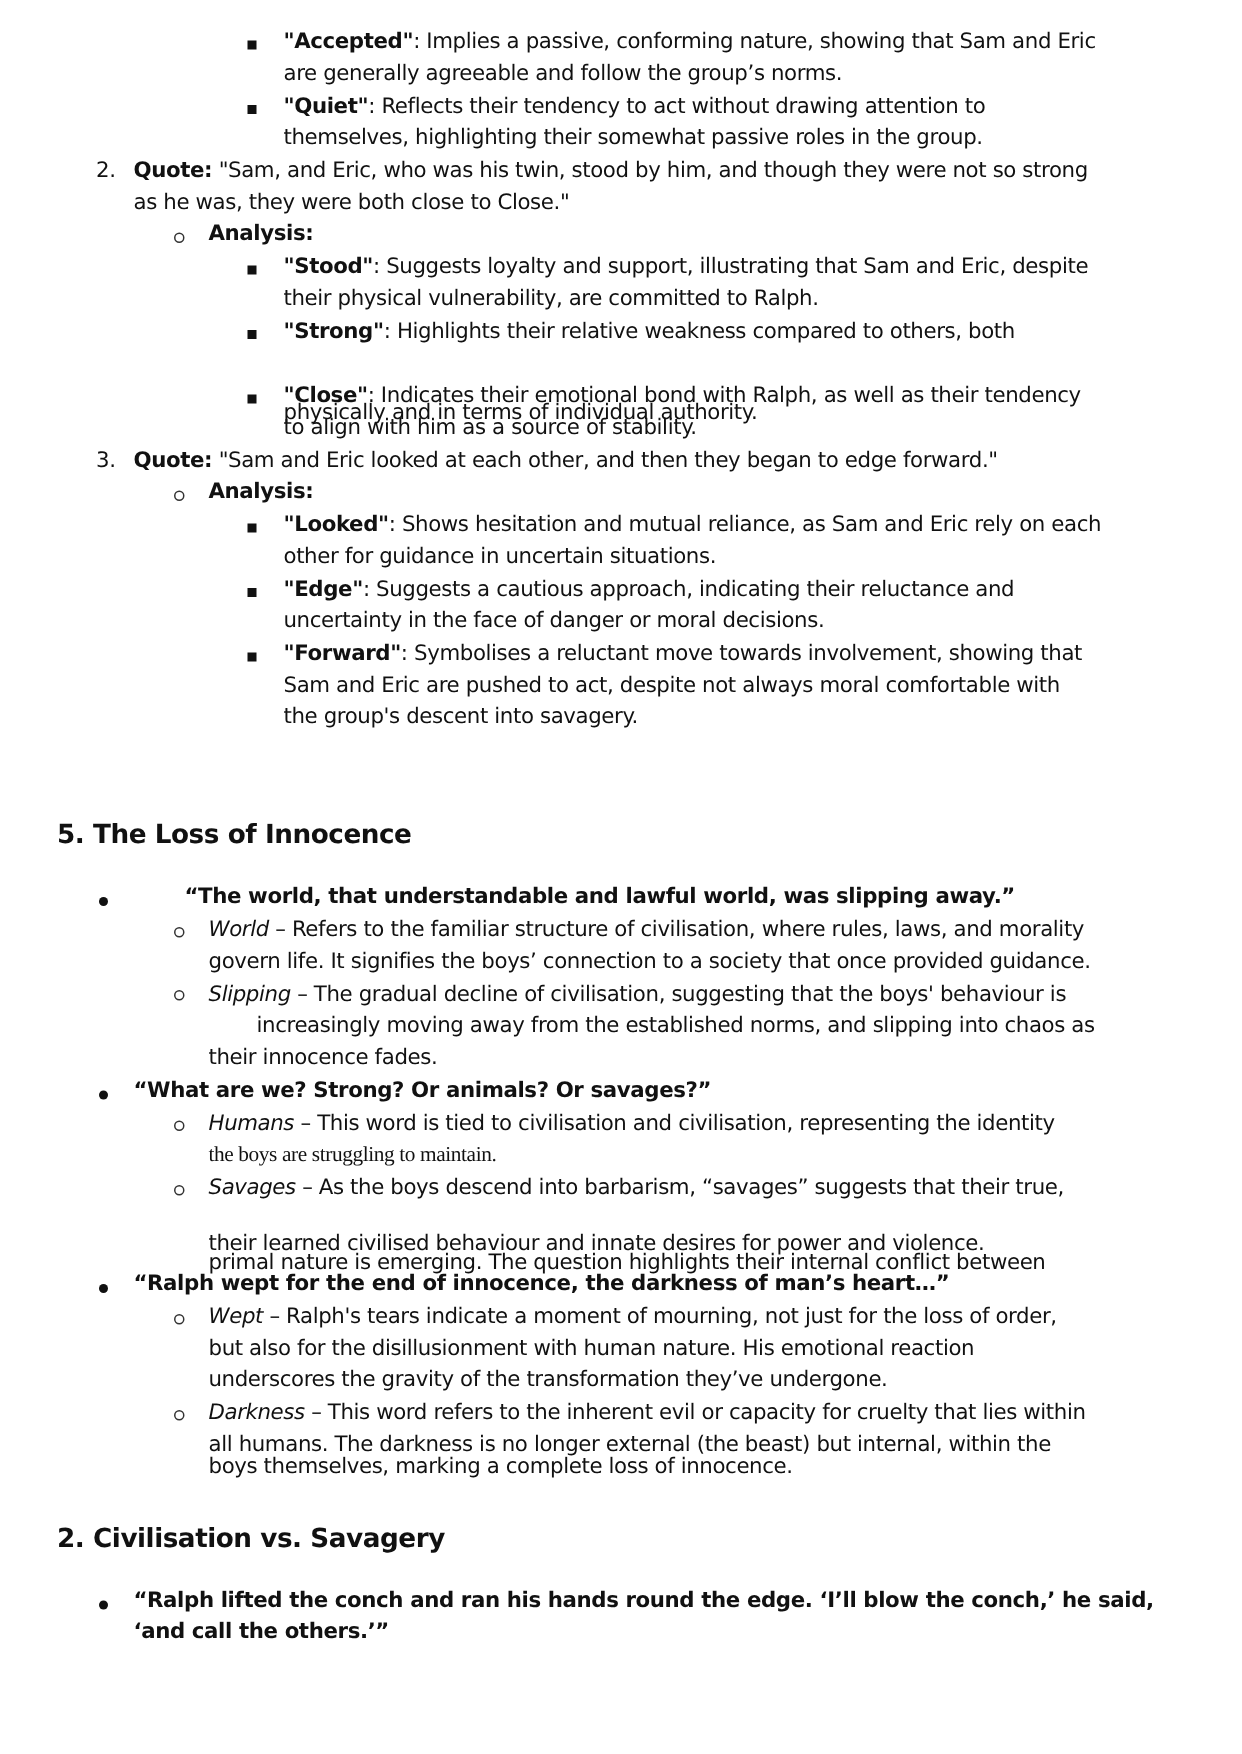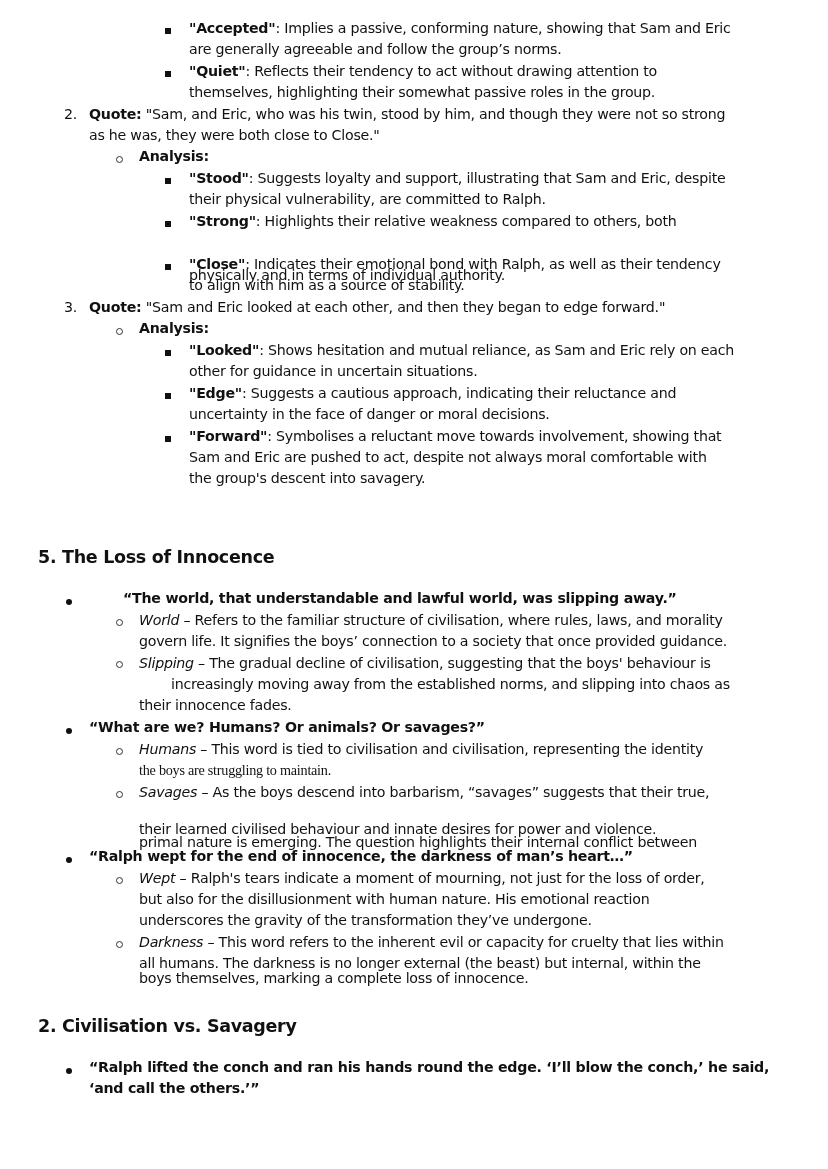--- a/index.html
+++ b/index.html
@@ -82,21 +82,21 @@
   <div class="line" style="left:139px;top:610px;"><span class="i">World</span><span> – Refers to the familiar structure of civilisation, where rules, laws, and morality</span></div>
   <div class="line" style="left:139px;top:631px;">govern life. It signifies the boys’ connection to a society that once provided guidance.</div>
   <span class="marker" style="left:116px;top:653px;"><span class="circ"></span></span>
   <div class="line" style="left:139px;top:653px;"><span class="i">Slipping</span><span> – The gradual decline of civilisation, suggesting that the boys' behaviour is</span></div>
   <div class="line" style="left:139px;top:674px;margin-left:32px;">increasingly moving away from the established norms, and slipping into chaos as</div>
   <div class="line" style="left:139px;top:695px;">their innocence fades.</div>
 </div>
 
 <div>
   <span class="marker" style="left:66px;top:719px;"><span class="dot"></span></span>
-  <div class="line b" style="left:89px;top:717px;">“What are we? Humans? Or animals? Or savages?”</div>
+  <div class="line b" style="left:89px;top:717px;">“What are we? Strong? Or animals? Or savages?”</div>
   <span class="marker" style="left:116px;top:740px;"><span class="circ"></span></span>
   <div class="line" style="left:139px;top:739px;"><span class="i">Humans</span><span> – This word is tied to civilisation and civilisation, representing the identity</span></div>
   <div class="line" style="left:139px;top:760px;font-family:Liberation Serif, serif;">the boys are struggling to maintain.</div>
   <span class="marker" style="left:116px;top:783px;"><span class="circ"></span></span>
   <div class="line" style="left:139px;top:782px;"><span class="i">Savages</span><span> – As the boys descend into barbarism, “savages” suggests that their true,</span></div>
   <div class="line" style="left:139px;top:803px;margin-top:29px;">primal nature is emerging. The question highlights their internal conflict between</div>
   <div class="line" style="left:139px;top:819px;">their learned civilised behaviour and innate desires for power and violence.</div>
 </div>
 
 <div>

